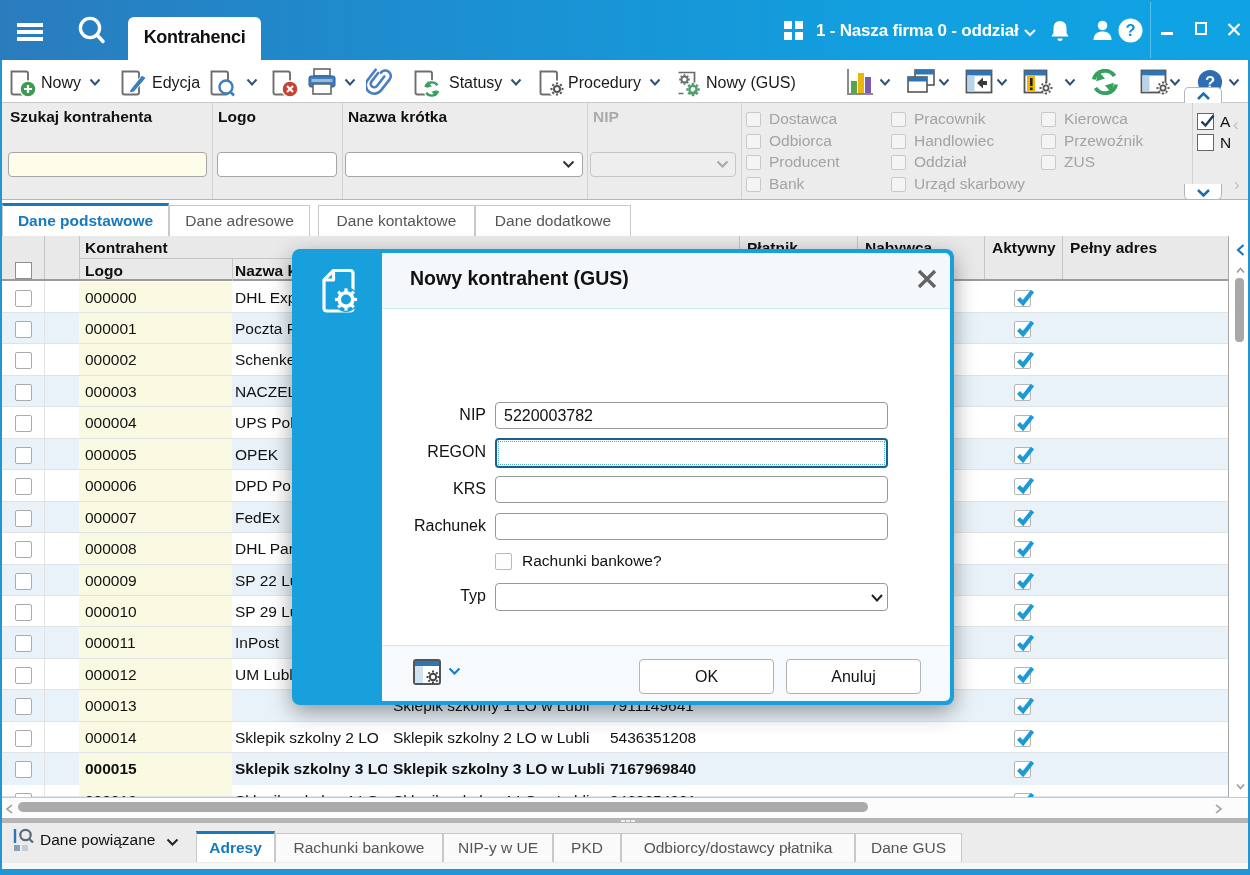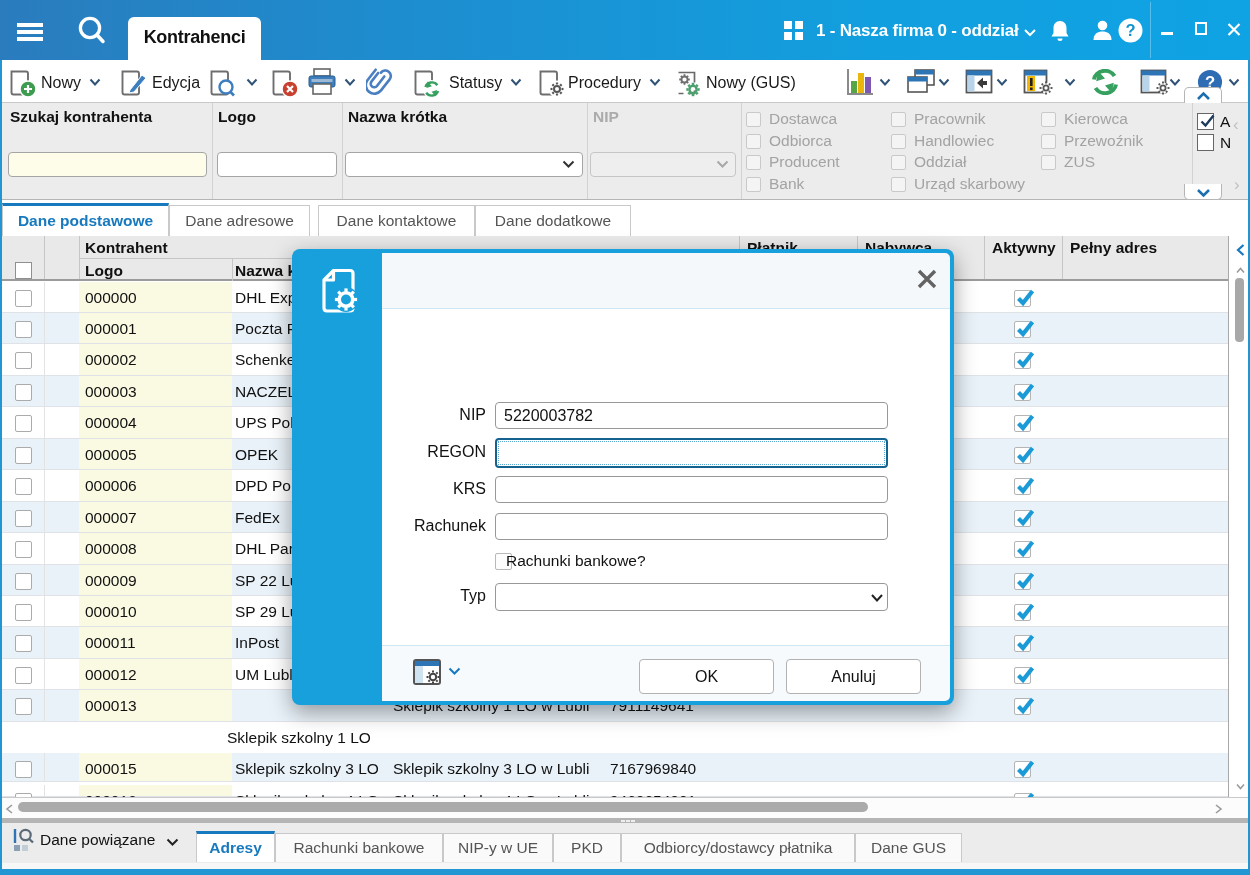--- a/index.html
+++ b/index.html
@@ -534,21 +534,35 @@
       <div class="ltxt">000013</div>
       <div class="rtxt" style="left:225px;max-width:152px;overflow:hidden;margin-top:32px;">Sklepik szkolny 1 LO</div>
       <div class="rtxt" style="left:391px;max-width:212px;overflow:hidden;">Sklepik szkolny 1 LO w Lubli</div>
       <div class="rtxt" style="left:608px;">7911149641</div>
       <div class="ak">
         <svg style="position:absolute;left:-1px;top:-4px;" width="22" height="21" viewBox="0 0 22 21">
           <path d="M4.5 11.5 L9 16 L18.5 4" fill="none" stroke="#1a9ad6" stroke-width="4.2"></path>
         </svg>
       </div>
     </div>
-  <div class="row" style="top:753.25px;height:29px;background:#e9f2f9;border-bottom:1px solid #dfe3e7;box-sizing:border-box;">
+  <div class="row" style="top:721.8px;height:31.45px;background:#ffffff;border-bottom:1px solid #dfe3e7;box-sizing:border-box;">
+      <div class="cb"></div>
+      <div style="position:absolute;left:42px;top:0;width:1px;height:100%;background:#e3e3e3;"></div>
+      <div class="logo"></div>
+      <div class="ltxt">000014</div>
+      <div class="rtxt" style="left:233px;max-width:152px;overflow:hidden;">Sklepik szkolny 2 LO</div>
+      <div class="rtxt" style="left:391px;max-width:212px;overflow:hidden;">Sklepik szkolny 2 LO w Lubli</div>
+      <div class="rtxt" style="left:608px;">5436351208</div>
+      <div class="ak">
+        <svg style="position:absolute;left:-1px;top:-4px;" width="22" height="21" viewBox="0 0 22 21">
+          <path d="M4.5 11.5 L9 16 L18.5 4" fill="none" stroke="#1a9ad6" stroke-width="4.2"></path>
+        </svg>
+      </div>
+    </div>
+  <div class="row" style="top:753.25px;height:45px;background:#e9f2f9;border-bottom:1px solid #dfe3e7;box-sizing:border-box;font-weight:bold;">
       <div class="cb"></div>
       <div style="position:absolute;left:42px;top:0;width:1px;height:100%;background:#e3e3e3;"></div>
       <div class="logo"></div>
       <div class="ltxt">000015</div>
       <div class="rtxt" style="left:233px;max-width:152px;overflow:hidden;">Sklepik szkolny 3 LO</div>
       <div class="rtxt" style="left:391px;max-width:212px;overflow:hidden;">Sklepik szkolny 3 LO w Lubli</div>
       <div class="rtxt" style="left:608px;">7167969840</div>
       <div class="ak">
         <svg style="position:absolute;left:-1px;top:-4px;" width="22" height="21" viewBox="0 0 22 21">
           <path d="M4.5 11.5 L9 16 L18.5 4" fill="none" stroke="#1a9ad6" stroke-width="4.2"></path>
@@ -631,35 +645,36 @@
           <line x1="29" y1="41.2" x2="29" y2="44.6"></line>
         <line x1="17.9" y1="33.5" x2="21.3" y2="33.5"></line>
           <line x1="36.7" y1="33.5" x2="40.1" y2="33.5"></line>
         <line x1="21.2" y1="25.7" x2="23.6" y2="28.1"></line>
           <line x1="34.4" y1="38.9" x2="36.8" y2="41.3"></line>
         <line x1="21.2" y1="41.3" x2="23.6" y2="38.9"></line>
           <line x1="34.4" y1="28.1" x2="36.8" y2="25.7"></line>
       </g>
     </svg>
     <div id="mhead">
+      <div style="position:absolute;left:28px;top:14px;font-weight:bold;font-size:19.5px;color:#111;">Nowy kontrahent (GUS)</div>
       <svg style="position:absolute;right:13px;top:16px;" width="20" height="20" viewBox="0 0 20 20">
           <path d="M2 2 L18 18 M18 2 L2 18" stroke="#636363" stroke-width="3.4"></path>
         </svg>
     </div>
     <div id="mbody">
       <div class="mlab" style="top:97px;">NIP</div>
       <div class="minput" style="top:93px;">5220003782</div>
       <div class="mlab" style="top:134px;">REGON</div>
       <div class="minput" style="top:129px;height:30px;border:2px solid #14628f;outline:1px dotted #58a9d4;outline-offset:-4px;"></div>
       <div class="mlab" style="top:171px;">KRS</div>
       <div class="minput" style="top:167px;"></div>
       <div class="mlab" style="top:208px;">Rachunek</div>
       <div class="minput" style="top:204px;"></div>
       <div style="position:absolute;left:113px;top:244px;width:17px;height:17px;background:#fdfdfd;border:1px solid #b9b9b9;border-radius:2px;box-sizing:border-box;"></div>
-      <div style="position:absolute;left:124px;top:243px;font-size:15.5px;color:#111;">Rachunki bankowe?</div>
+      <div style="position:absolute;left:140px;top:243px;font-size:15.5px;color:#111;">Rachunki bankowe?</div>
       <div class="mlab" style="top:278px;">Typ</div>
       <div class="minput" style="top:274px;height:28px;"></div>
       <svg style="position:absolute;left:488px;top:284px;" width="14" height="10" viewBox="0 0 14 10">
           <path d="M2 2 L7 7.5 L12 2" fill="none" stroke="#222" stroke-width="2"></path>
         </svg>
     </div>
     <div id="mfoot">
       <div style="position:absolute;left:31px;top:13px;width:28px;height:26px;border:2px solid #555;border-radius:3px;box-sizing:border-box;background:#fff;"></div>
       <div style="position:absolute;left:33px;top:15px;width:24px;height:5px;background:#2e75b5;"></div>
       <div style="position:absolute;left:33px;top:20px;width:8px;height:17px;background:#cfe3f1;"></div>

